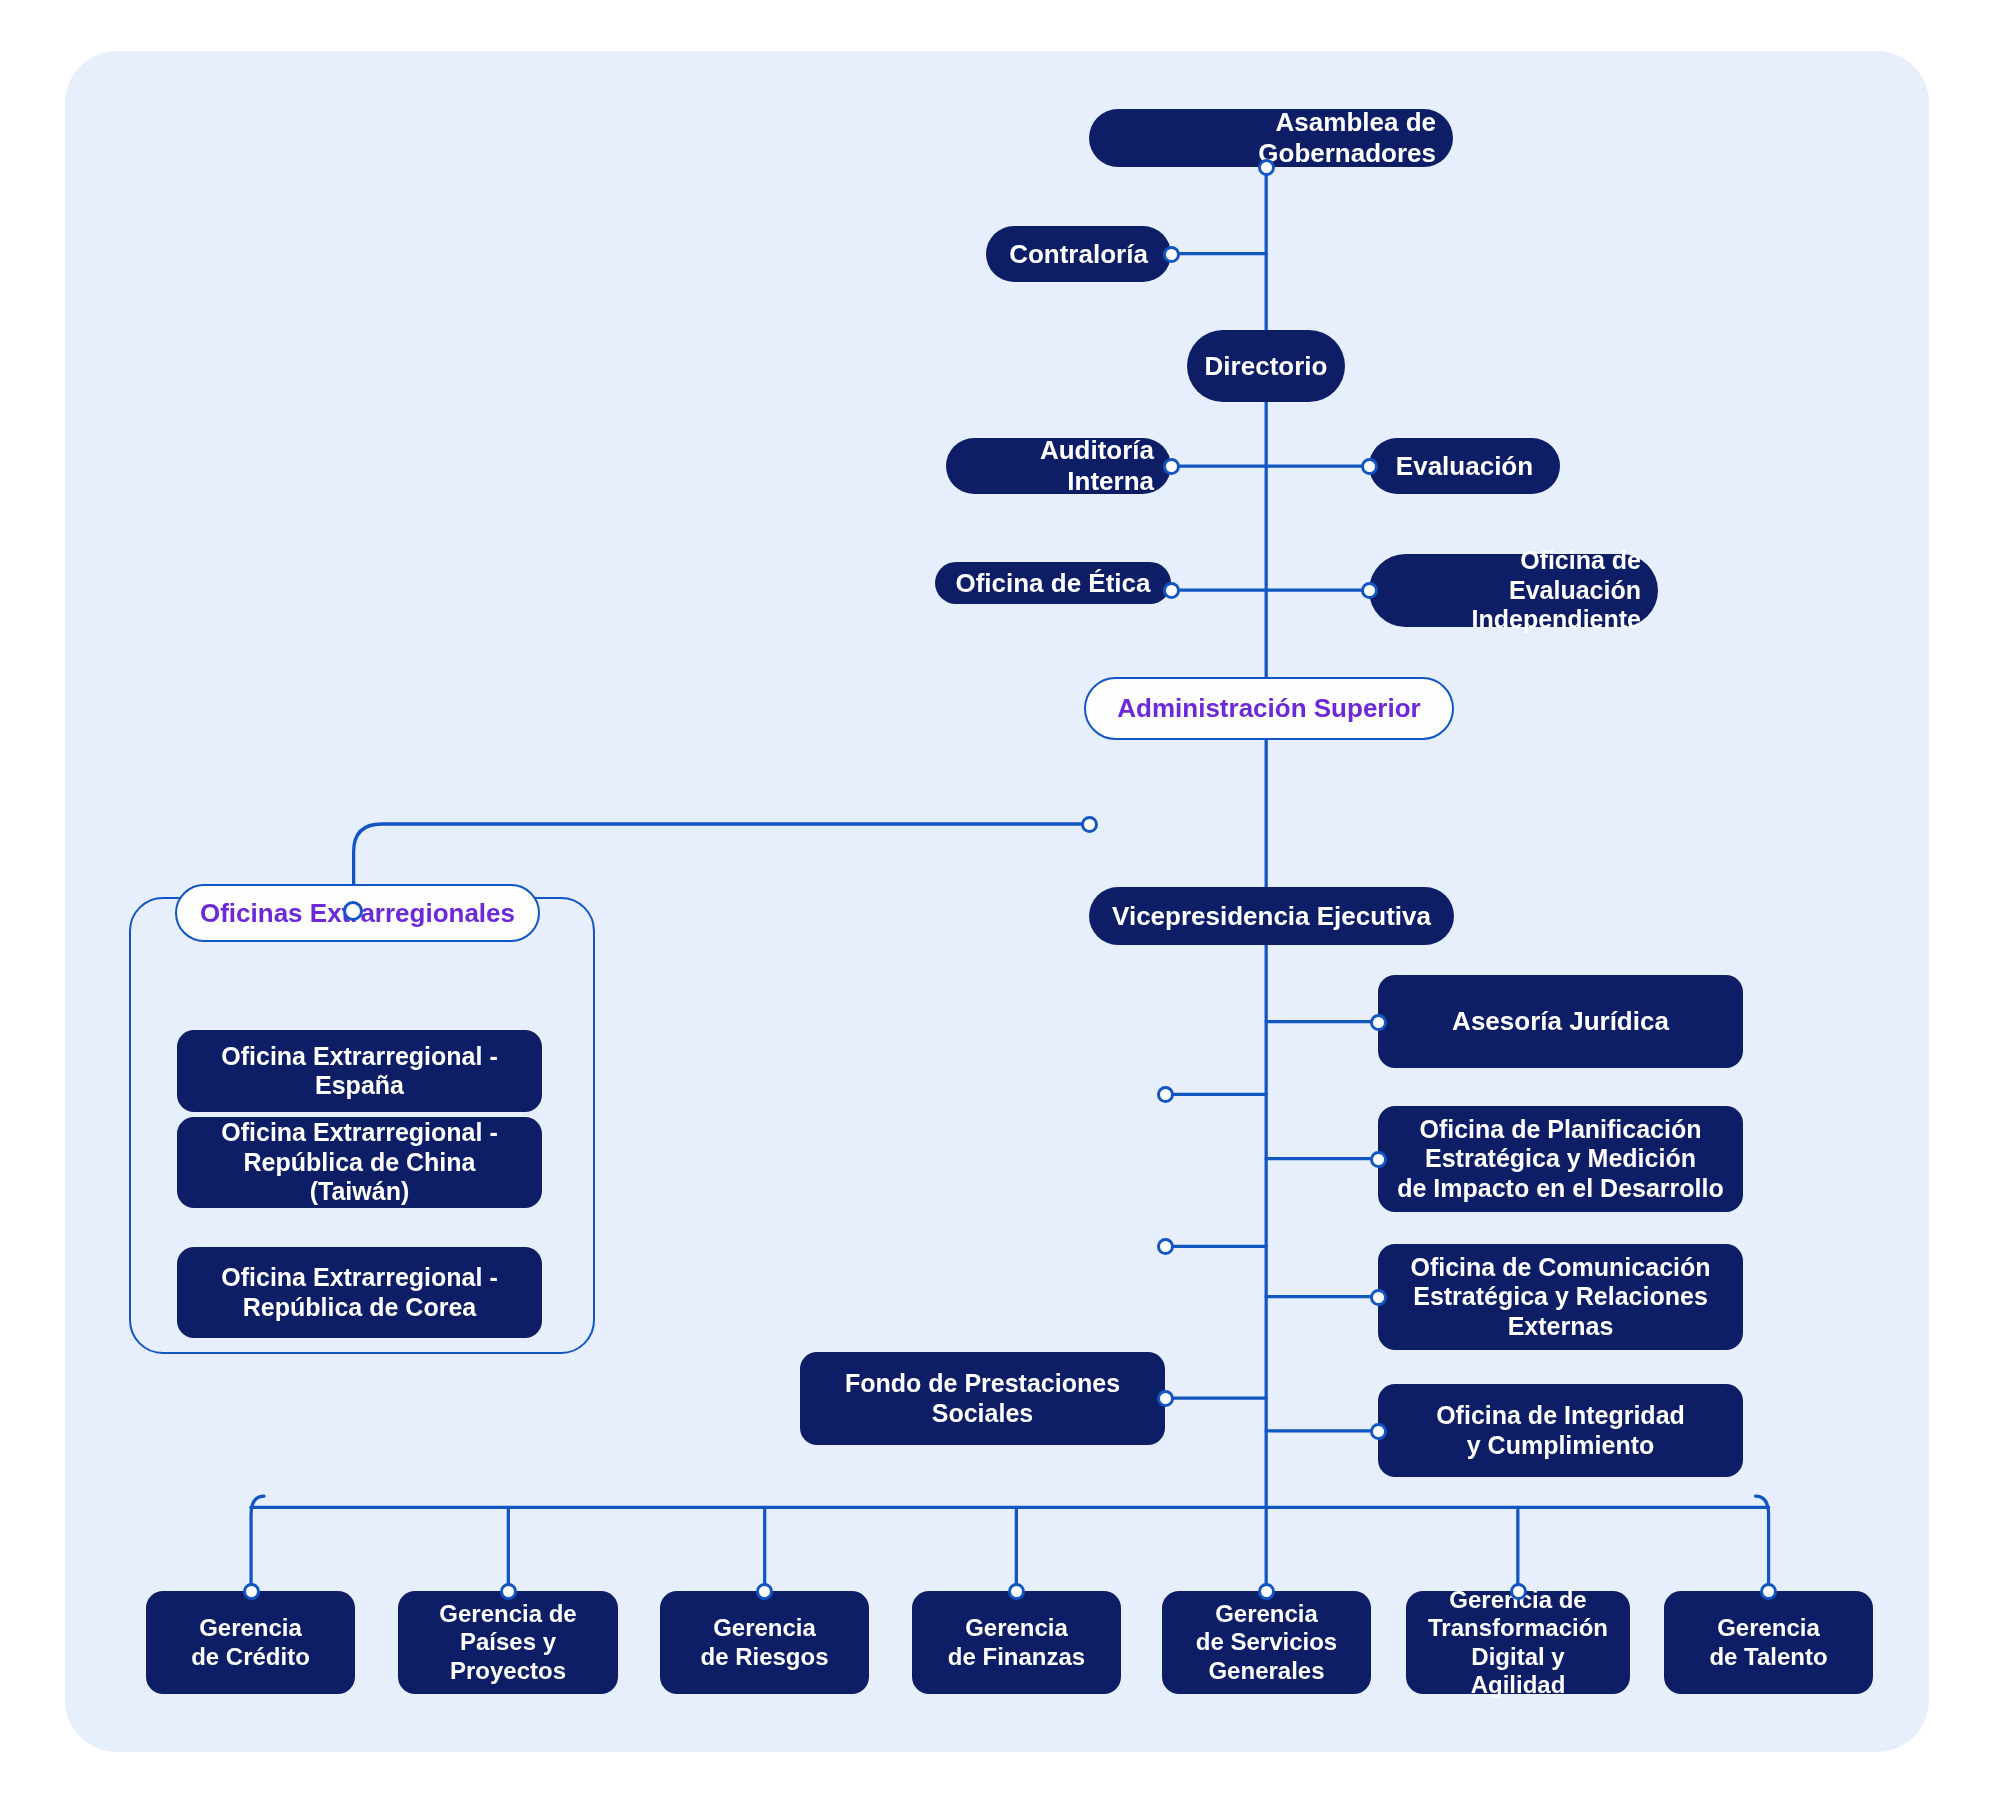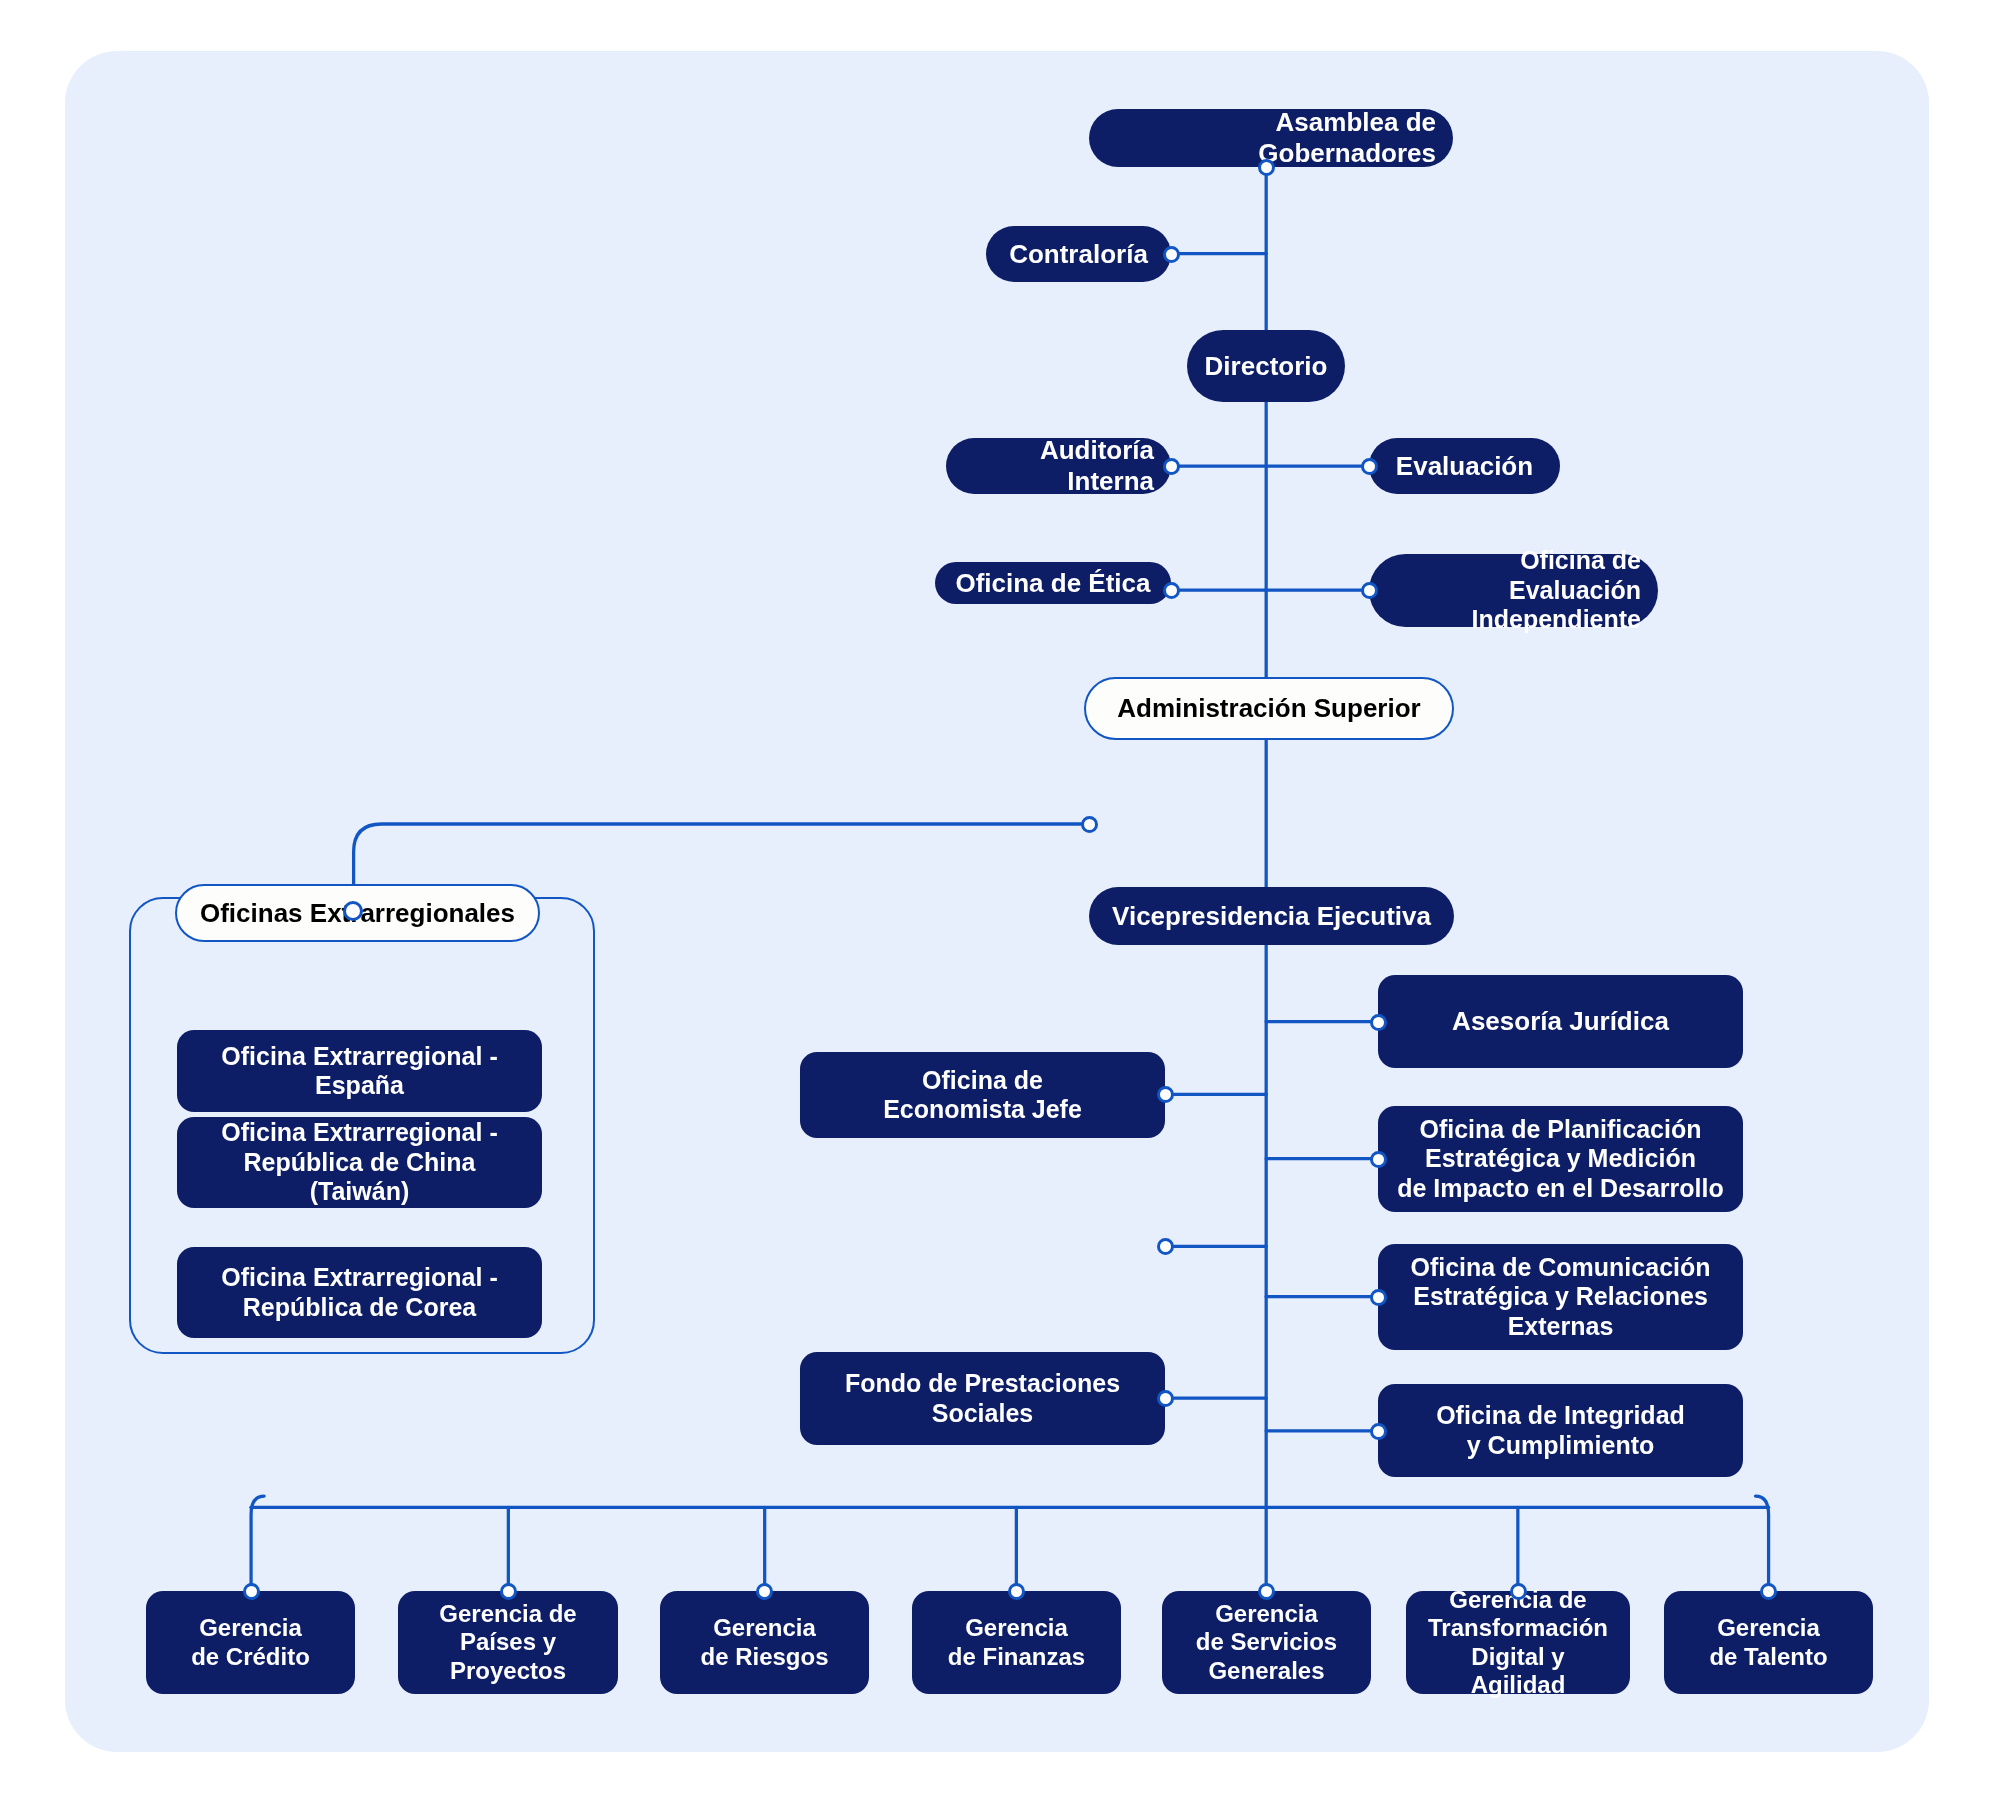--- a/index.html
+++ b/index.html
@@ -36,21 +36,21 @@
     color: #ffffff;
     font-weight: bold;
     line-height: 1.18;
     z-index: 5;
     padding: 0 17px;
   }
   .pill { border-radius: 931px; text-align: right; }
   .rrect { border-radius: 17px; }
   .ghost {
     background: #fdfdfc;
-    color: #000000;
+    color: #6d28d9;
     border: 2.8px solid #1256c4;
   }
   .groupbox {
     position: absolute;
     box-sizing: border-box;
     border: 2.8px solid #1256c4;
     border-radius: 34px;
     background: transparent;
     z-index: 2;
   }
@@ -147,22 +147,20 @@
   <div class="groupbox" style="left:129px; top:897px; width:466px; height:457px;"></div>
   <div class="node pill ghost fs28" style="left:175px; top:884px; width:365px; height:58px;">Oficinas Extrarregionales</div>
   <div class="dot big" style="left:353px; top:911px;"></div>
 
   <div class="node rrect fs27" style="left:177px; top:986px; width:365px; height:82px; white-space:pre-line;margin-top:44px;">Oficina Extrarregional - España</div>
   <div class="node rrect fs27" style="left:177px; top:1117px; width:365px; height:91px; white-space:pre-line;">Oficina Extrarregional -
 República de China (Taiwán)</div>
   <div class="node rrect fs27" style="left:177px; top:1247px; width:365px; height:91px; white-space:pre-line;">Oficina Extrarregional -
 República de Corea</div>
 
-  <div class="node rrect fs27" style="left:800px; top:1052px; width:365px; height:86px; white-space:pre-line;">Oficina de
-Economista Jefe</div>
   <div class="dot" style="left:1165px; top:1094px;"></div>
 
   <div class="dot" style="left:1165px; top:1246px;"></div>
 
   <div class="node rrect fs27" style="left:800px; top:1352px; width:365px; height:93px; white-space:pre-line;">Fondo de Prestaciones
 Sociales</div>
   <div class="dot" style="left:1165px; top:1398px;"></div>
 
   <div class="node rrect fs28" style="left:1378px; top:975px; width:365px; height:93px;">Asesoría Jurídica</div>
   <div class="dot" style="left:1378px; top:1022px;"></div>

